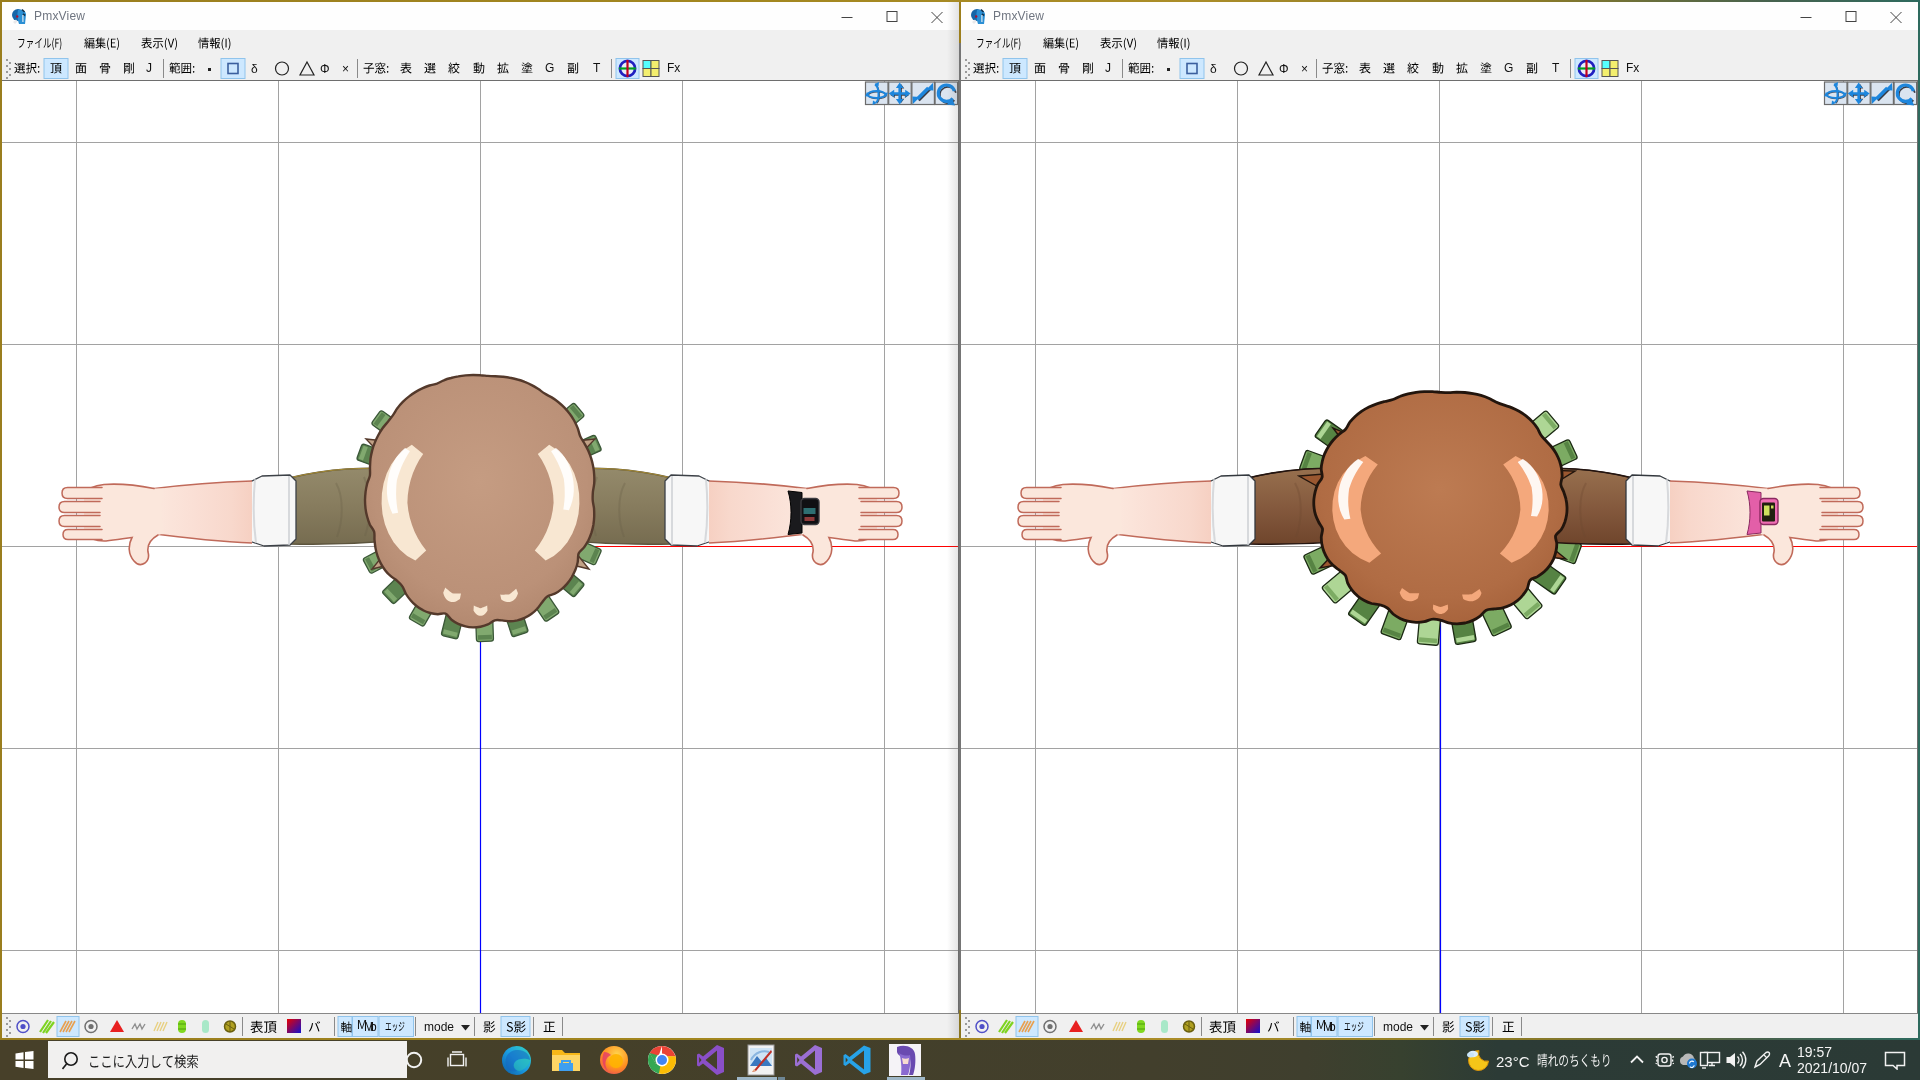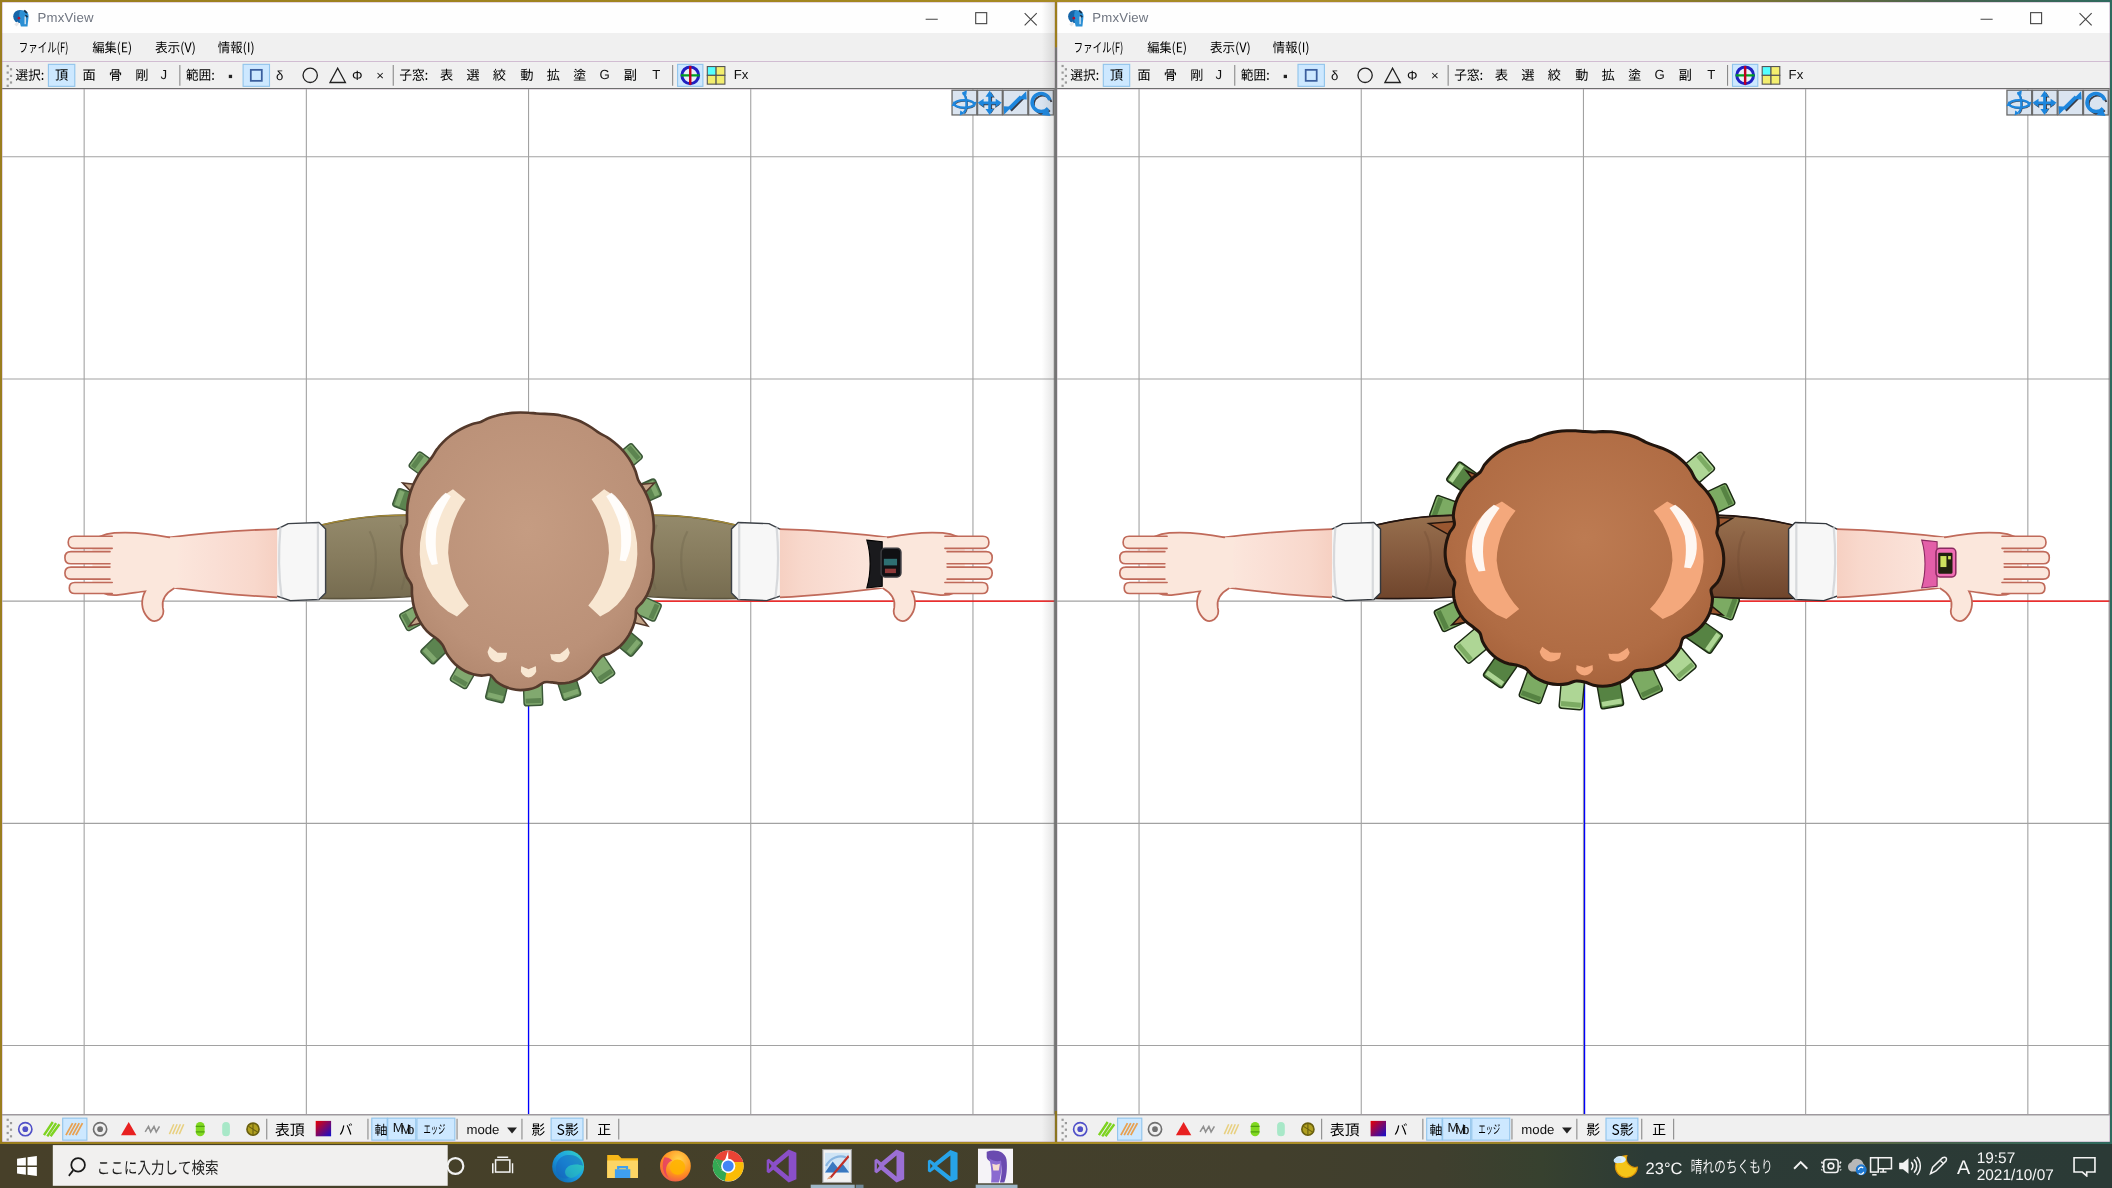--- a/index.html
+++ b/index.html
@@ -1,16 +1,16 @@
 <!DOCTYPE html>
 <html><head><meta charset="utf-8"><title>x</title><style>
 *{margin:0;padding:0;box-sizing:border-box}
 html,body{width:1920px;height:1080px;overflow:hidden;font-family:"Liberation Sans",sans-serif}
 body{background:linear-gradient(90deg,#9a7e1e 0%,#a3871f 40%,#ab8d28 62%,#8a7a28 80%,#47624e 92%,#2e6a5e 100%)}
-.win{position:absolute;top:2px;height:1036px;background:#701a75}
+.win{position:absolute;top:2px;height:1036px;background:#f9a8d4}
 .tbar{position:relative;height:28px;background:#fefefe}
 .ticon{position:absolute;left:9px;top:5px}
 .ttxt{position:absolute;left:32px;top:7px;font-size:12px;color:#6f7580;letter-spacing:0.2px}
 .tbtns{position:absolute;right:0;top:0}
 .mbar{position:relative;height:26px;background:#f0f0f0}
 .tool{position:relative;height:25px;background:#f0f0f0;border-bottom:1px solid #6e6e6e}
 .vp{display:block;background:#fff}
 .sbar{position:relative;height:25px;background:#f0f0f0;border-top:1px solid #888}
 .lt{font:12px "Liberation Sans";fill:#111}
 .task{position:absolute;left:0;top:1040px;width:1920px;height:52px;background:linear-gradient(90deg,#474029 0%,#454029 30%,#423f2c 60%,#3f3f2e 68%,#37412f 73%,#2c3b36 78%,#2b3a36 100%)}

